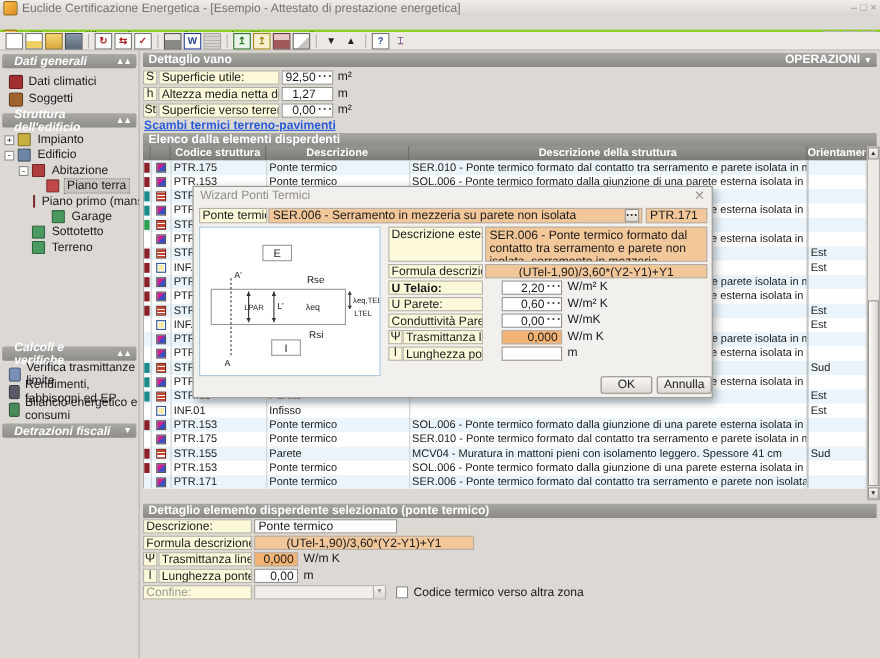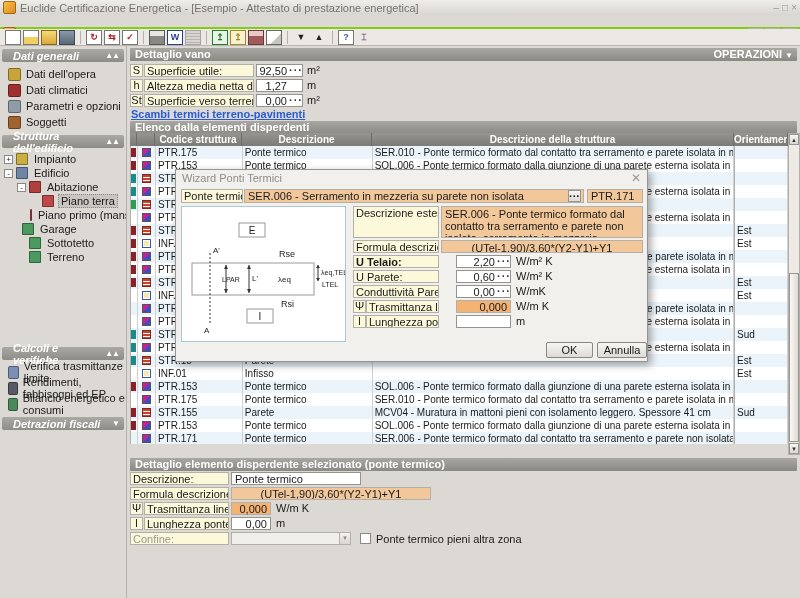--- a/index.html
+++ b/index.html
@@ -132,30 +132,22 @@
       <div class="ticon" style="color: rgb(122, 74, 138);">⌶</div>
     </div>
 
   <div class="sidebar" id="sidebar">
       <div class="shead">
         <span>Dati generali</span>
         <span class="chev">▲▲</span>
       </div>
       <div style="padding: 4px 0px 2px;">
         <div class="sitem">
-          <span class="sico" style="background: rgb(200, 164, 58);"></span>
-          <span>Dati dell'opera</span>
-        </div>
-        <div class="sitem">
           <span class="sico" style="background: rgb(160, 48, 48);"></span>
           <span>Dati climatici</span>
-        </div>
-        <div class="sitem">
-          <span class="sico" style="background: rgb(143, 156, 168);"></span>
-          <span>Parametri e opzioni</span>
         </div>
         <div class="sitem">
           <span class="sico" style="background: rgb(160, 98, 46);"></span>
           <span>Soggetti</span>
         </div>
       </div>
       <div class="shead">
         <span>Struttura dell'edificio</span>
         <span class="chev">▲▲</span>
       </div>
@@ -178,21 +170,21 @@
         <div class="titem" style="padding-left: 30px;">
           <span style="width: 12px;"></span>
           <span class="tico" style="background: rgb(192, 72, 72);"></span>
           <span class="tlab tsel">Piano terra</span>
         </div>
         <div class="titem" style="padding-left: 30px;">
           <span style="width: 12px;"></span>
           <span class="tico" style="background: rgb(192, 72, 72);"></span>
           <span class="tlab">Piano primo (mansarda)</span>
         </div>
-        <div class="titem" style="padding-left: 10px;">
+        <div class="titem" style="padding-left: 35px;">
           <span style="width: 12px;"></span>
           <span class="tico" style="background: rgb(74, 154, 96);"></span>
           <span class="tlab">Garage</span>
         </div>
         <div class="titem" style="padding-left: 17px;">
           <span style="width: 12px;"></span>
           <span class="tico" style="background: rgb(74, 154, 96);"></span>
           <span class="tlab">Sottotetto</span>
         </div>
         <div class="titem" style="padding-left: 17px;">
@@ -539,21 +531,21 @@
       <div class="pref abs" style="left: 130px; top: 517px; width: 13px; height: 13px;">l</div>
       <div class="ylab abs" style="left: 144px; top: 517px; width: 85px; height: 13px;">Lunghezza ponte termico:</div>
       <div class="val abs" style="left: 231px; top: 517px; width: 40px; height: 13px; padding-right: 3px; line-height: 12px; position: absolute;">0,00</div>
       <div class="unit abs" style="left: 276px; top: 517px;">m</div>
     </div>
   <div class="ylab abs ddl" style="left:130px;top:532px;width:99px;height:13px;">Confine:</div>
   <div class="combo abs" style="left:231px;top:532px;width:120px;height:13px;">
       <span class="cb">▼</span>
     </div>
   <span class="chk" style="left:360px;top:533px;"></span>
-  <span class="abs" style="left:376px;top:533px;">Ponte termico pieni altra zona</span>
+  <span class="abs" style="left:376px;top:533px;">Codice termico verso altra zona</span>
 
   <div class="dlg">
     <div class="dtitle">Wizard Ponti Termici</div>
     <div class="dclose">✕</div>
 
     <div class="ylab abs" style="left:5px;top:19px;width:62px;height:14px;">Ponte termico:</div>
     <div class="orangebox abs" style="left:68px;top:19px;width:340px;height:14px;padding-left:3px;">
       <span>SER.006 - Serramento in mezzeria su parete non isolata</span>
       <span class="abs" style="right:2px;top:0;width:13px;text-align:center;background:linear-gradient(#f8f6f2,#dedbd6);border:1px solid #9a9792;height:12px;line-height:11px;font-weight:bold;box-sizing:border-box;">···</span>
     </div>

